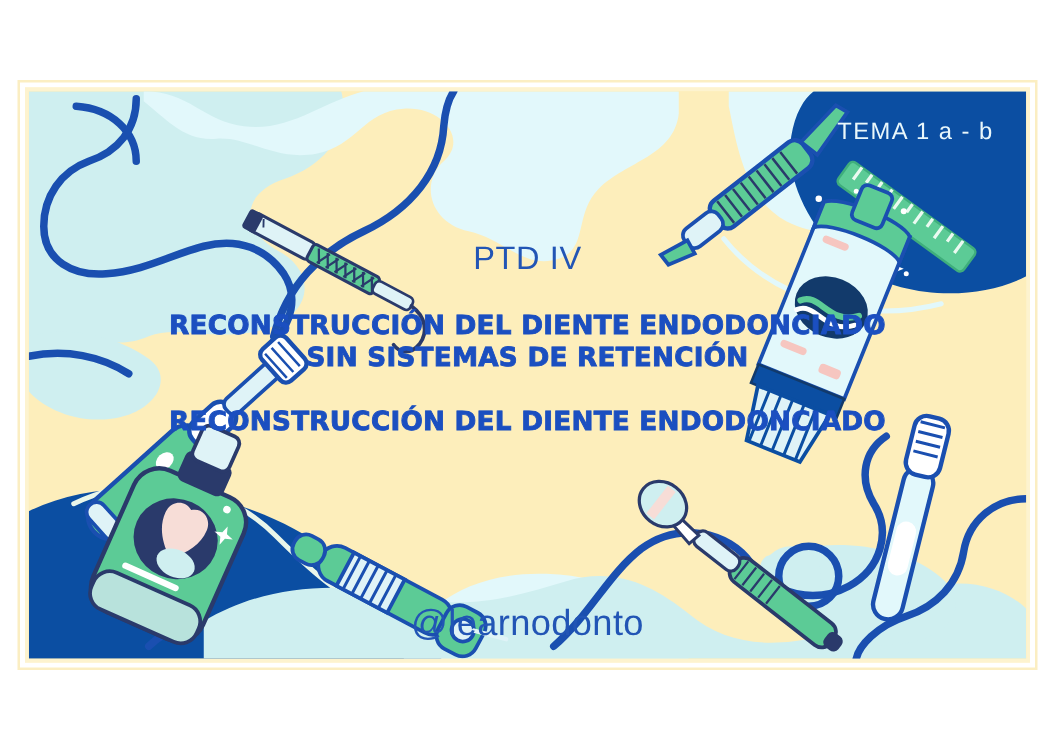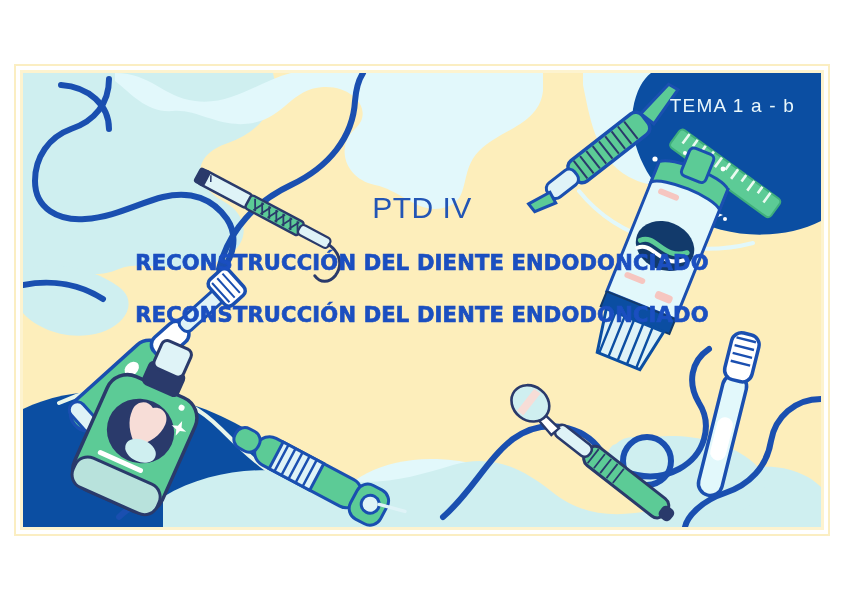--- a/index.html
+++ b/index.html
@@ -19,21 +19,21 @@
   }
   .canvas{position:absolute;inset:0;overflow:hidden;}
   .canvas svg{position:absolute;left:0;top:0;}
 
   
   .text-stack{
     position:absolute;left:0;right:0;top:118px;text-align:center;
     pointer-events:none;
   }
   .ptd{
-    font-size:30px;color:#2255b5;letter-spacing:.5px;font-weight:400;
+    font-size:26px;color:#2255b5;letter-spacing:.5px;font-weight:400;
     font-family:"Liberation Sans",sans-serif;
   }
   .title-block{margin-top:26px;}
   .title-block2{margin-top:26px;}
   .title-line{
     font-size:21px;font-weight:bold;color:#1b4fc0;letter-spacing:.2px;
     line-height:1.22;
     font-family:"DejaVu Sans",sans-serif;
     -webkit-text-stroke:0.7px #1b4fc0;
   }
@@ -240,23 +240,25 @@
 
       </svg>
 
       <div class="tema">TEMA 1 a - b</div>
 
       <div class="text-stack">
         <div class="ptd">PTD IV</div>
 
         <div class="title-block">
           <div class="title-line">RECONSTRUCCIÓN DEL DIENTE ENDODONCIADO</div>
+          <div class="title-line">SIN SISTEMAS DE RETENCIÓN</div>
         </div>
 
         <div class="title-block2">
           <div class="title-line">RECONSTRUCCIÓN DEL DIENTE ENDODONCIADO</div>
         </div>
       </div>
 
+      <div class="handle">@learnodonto</div>
 
     </div>
   </div>
 </div>
 
 </body></html>

